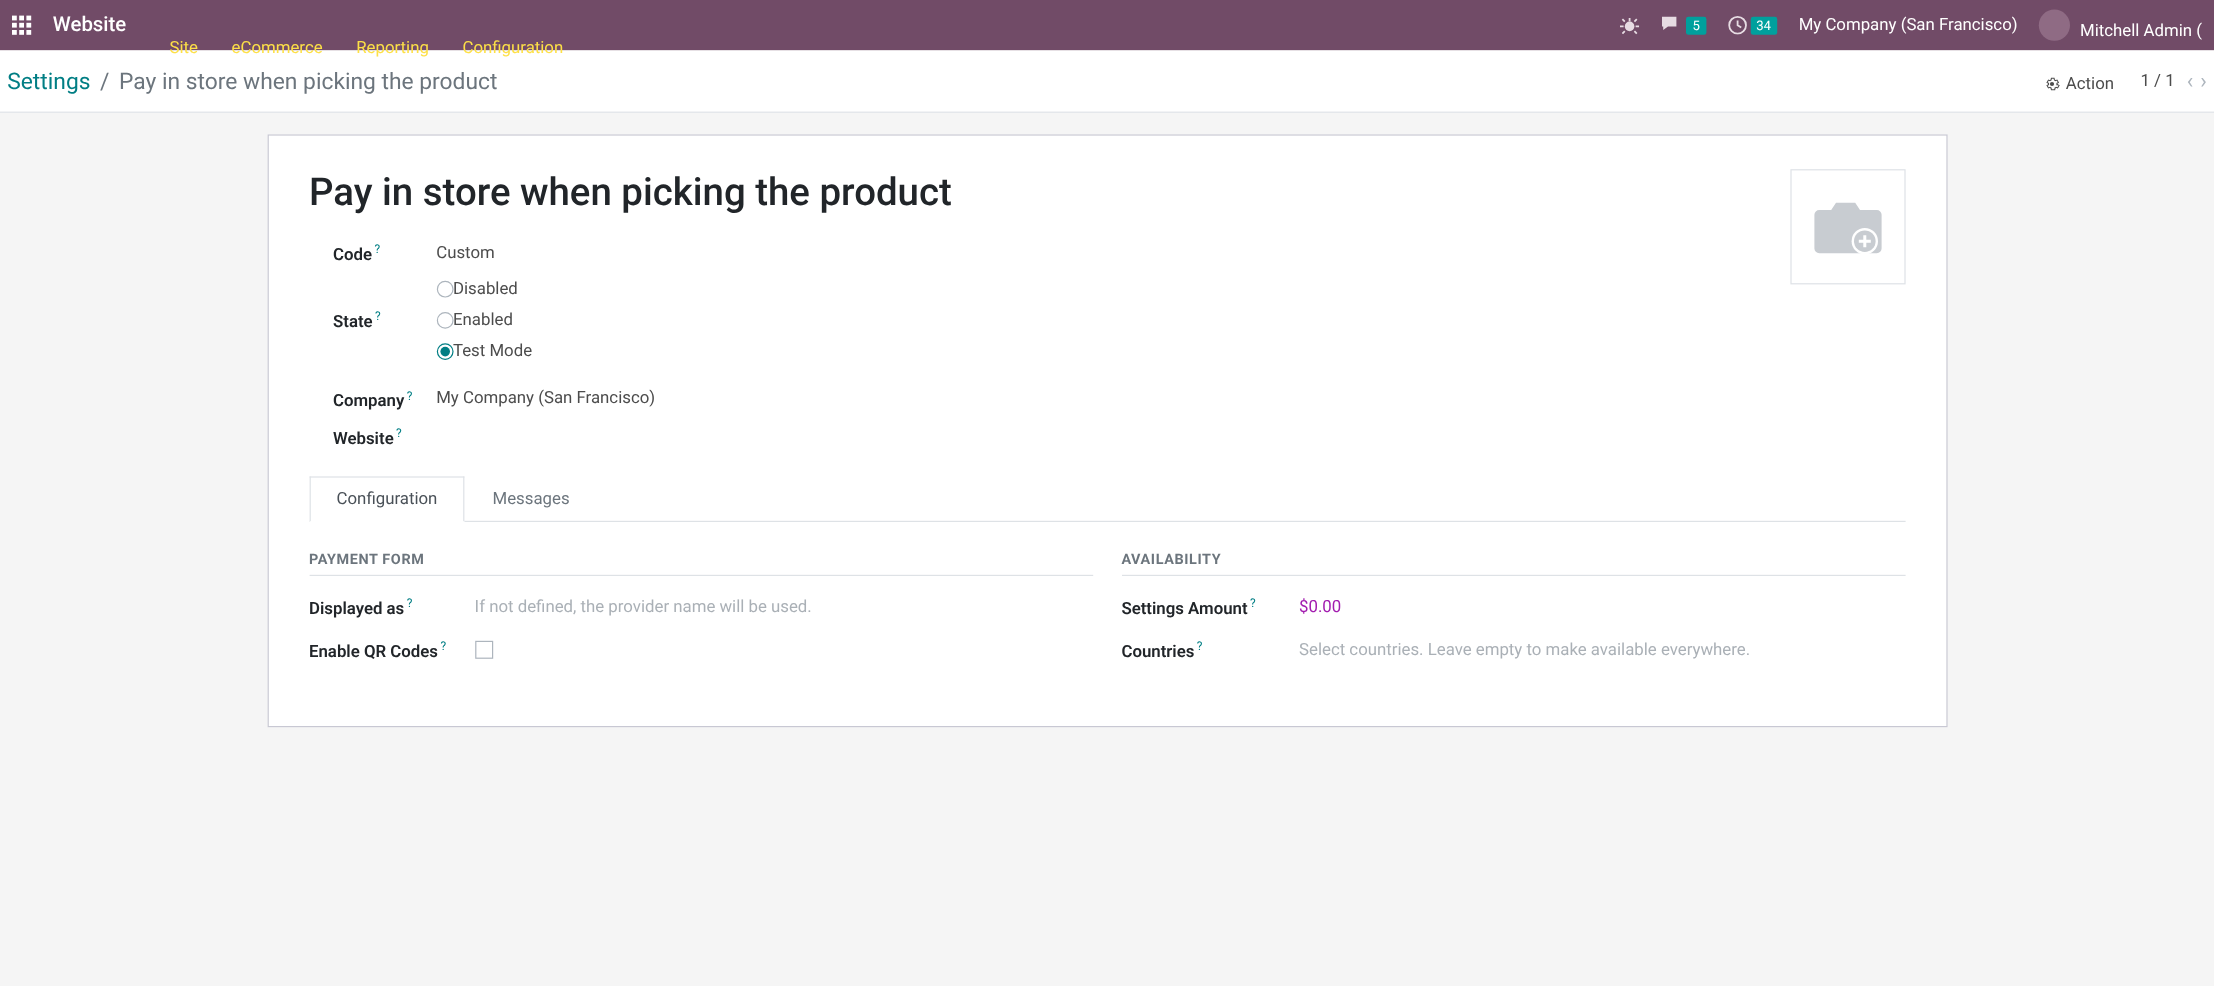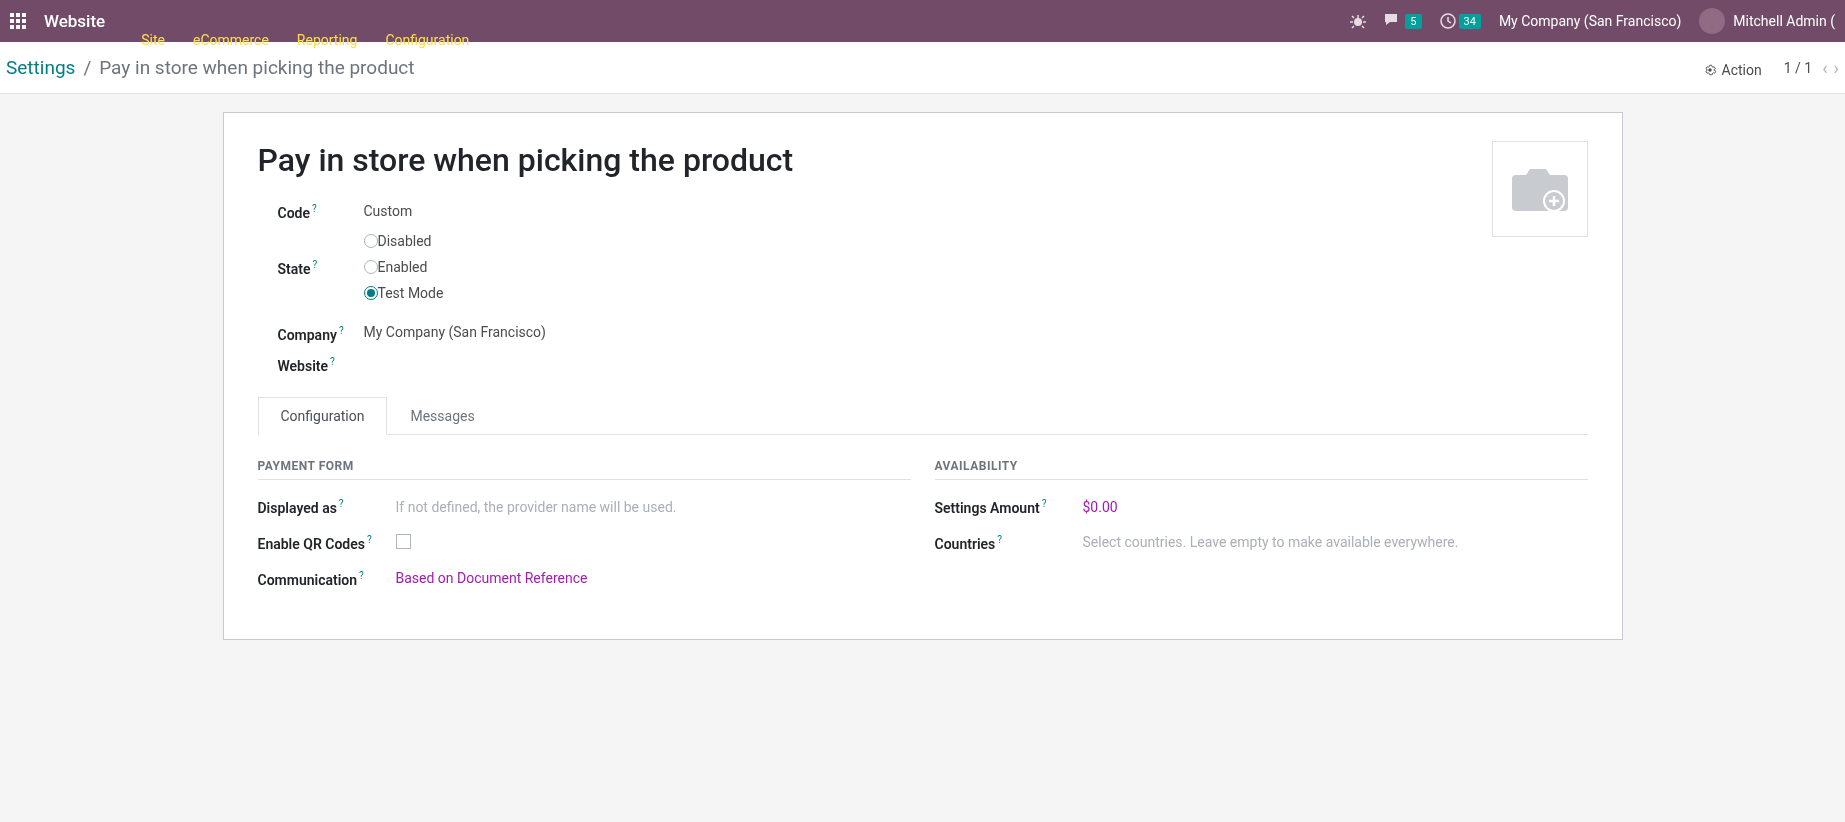--- a/index.html
+++ b/index.html
@@ -47,21 +47,21 @@
 .radio-circle.checked { border-color: #017e84; }
 .radio-circle.checked::after { content: ''; width: 8px; height: 8px; background: #017e84; border-radius: 50%; }
 
 .tabs { display: flex; margin-top: 22px; border-bottom: 1px solid #dee2e6; }
 .tab { padding: 10px 22px; border: 1px solid transparent; border-bottom: none; color: #6c757d; cursor: pointer; font-size: 14px; position: relative; top: 1px; }
 .tab.active { border-color: #dee2e6; background: #fff; color: #495057; border-bottom: 1px solid #fff; }
 
 .tab-content { padding-top: 24px; display: flex; gap: 24px; }
 .tab-col { flex: 1; }
 .section-hdr { font-size: 12px; font-weight: 700; color: #6c757d; letter-spacing: 0.5px; padding-bottom: 6px; border-bottom: 1px solid #dee2e6; margin-bottom: 18px; }
-.cfg-row { display: flex; align-items: center; margin-bottom: 18px; }
+.cfg-row { display: flex; margin-bottom: 18px; }
 .cfg-label { width: 138px; font-weight: 600; color: #212529; font-size: 14px; }
 .cfg-value { color: #a21caf; }
 .placeholder-text { color: #aab0b6; }
 .checkbox-empty { width: 15px; height: 15px; border: 1px solid #adb5bd; display: inline-block; cursor: pointer; }
 
 svg { display: block; }
 </style>
 </head>
 <body>
 
@@ -100,21 +100,21 @@
       <span class="badge">5</span>
     </span>
     <span class="badge-wrap">
       <svg width="16" height="16" viewBox="0 0 16 16" fill="none" stroke="#e7dce3" stroke-width="1.5">
           <circle cx="8" cy="8" r="7"></circle>
           <path d="M8 4v4l3 2"></path>
         </svg>
       <span class="badge">34</span>
     </span>
     <span class="company-name">My Company (San Francisco)</span>
-    <span style="display:flex;align-items:center;gap:8px;cursor:pointer">
+    <span style="display:flex;align-items:flex-end;gap:8px;cursor:pointer">
       <span class="avatar"></span>
       <span class="user-name">Mitchell Admin (</span>
     </span>
   </div>
 </div>
 
 <div class="breadcrumb-bar">
   <a>Settings</a>
   <span class="sep">/</span>
   <span class="current">Pay in store when picking the product</span>
@@ -196,24 +196,20 @@
       <div class="tab-col">
         <div class="section-hdr">PAYMENT FORM</div>
         <div class="cfg-row">
           <div class="cfg-label"><span>Displayed as</span><span class="help-q">?</span></div>
           <div class="cfg-value placeholder-text">If not defined, the provider name will be used.</div>
         </div>
         <div class="cfg-row">
           <div class="cfg-label"><span>Enable QR Codes</span><span class="help-q">?</span></div>
           <div class="cfg-value"><span class="checkbox-empty"></span></div>
         </div>
-        <div class="cfg-row">
-          <div class="cfg-label"><span>Communication</span><span class="help-q">?</span></div>
-          <div class="cfg-value">Based on Document Reference</div>
-        </div>
       </div>
       <div class="tab-col">
         <div class="section-hdr">AVAILABILITY</div>
         <div class="cfg-row">
           <div class="cfg-label" style="width:148px"><span>Settings Amount</span><span class="help-q">?</span></div>
           <div class="cfg-value">$0.00</div>
         </div>
         <div class="cfg-row">
           <div class="cfg-label" style="width:148px"><span>Countries</span><span class="help-q">?</span></div>
           <div class="cfg-value placeholder-text">Select countries. Leave empty to make available everywhere.</div>

